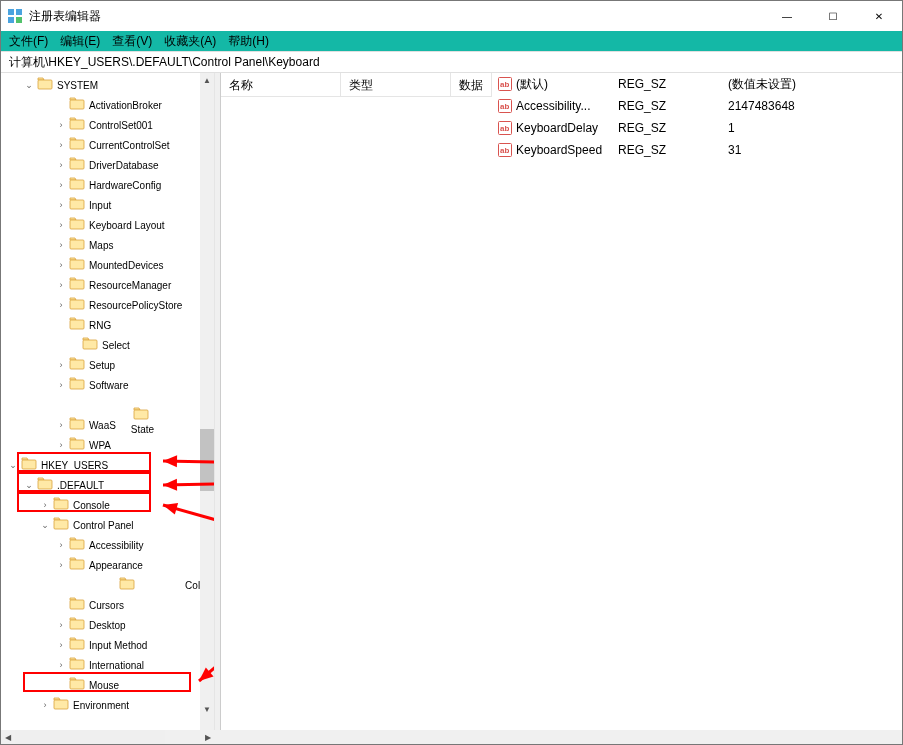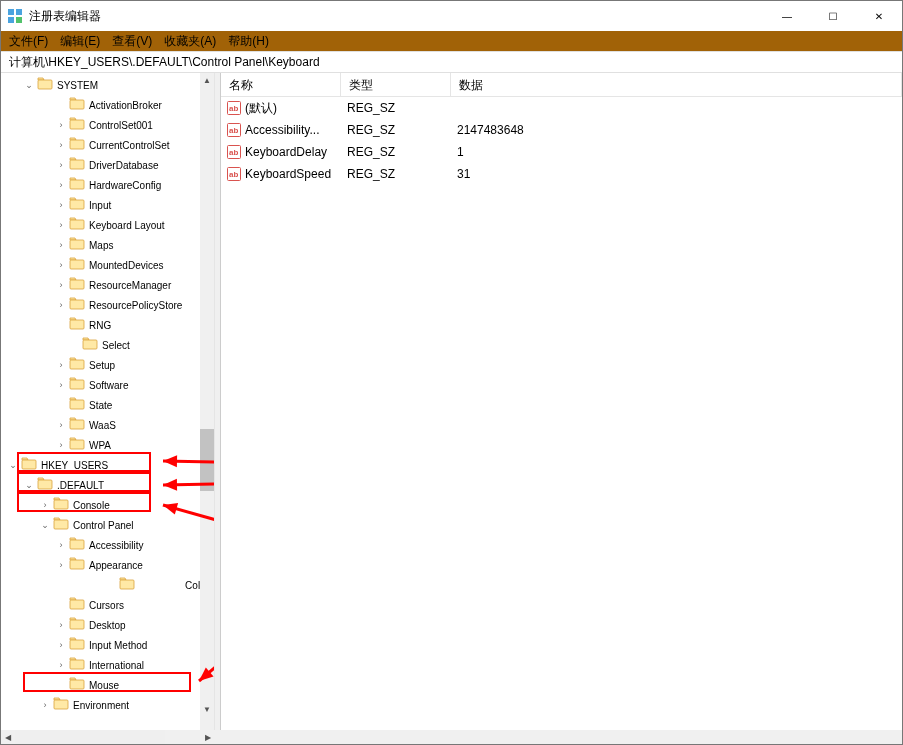--- a/index.html
+++ b/index.html
@@ -2,28 +2,28 @@
 <html><head>
 <meta charset="utf-8">
 <style>
   * { box-sizing: border-box; }
   html, body { margin: 0; padding: 0; font-family: "Microsoft YaHei", "Segoe UI", sans-serif; font-size: 12px; color: #000; background: #fff; }
   .window { width: 903px; height: 745px; display: flex; flex-direction: column; position: relative; overflow: hidden; border: 1px solid #777; }
   .titlebar { height: 30px; display: flex; align-items: center; padding: 0 0 0 6px; background: #fff; }
   .titlebar .ticon { width: 16px; height: 16px; margin-right: 6px; display: inline-block; }
   .titlebar .ttxt { flex: 1; font-size: 12px; }
   .titlebar .wbtn { width: 46px; height: 30px; display: flex; align-items: center; justify-content: center; font-family: "Segoe UI Symbol", sans-serif; font-size: 10px; }
-  .menubar { height: 20px; display: flex; align-items: center; gap: 12px; padding: 0 8px; background: #a16207; }
+  .menubar { height: 20px; display: flex; align-items: center; gap: 12px; padding: 0 8px; background: #14b8a6; }
   .menubar .mitem { font-size: 12px; }
   .addrbar { height: 22px; border-top: 1px solid #e0e0e0; border-bottom: 1px solid #e0e0e0; padding: 2px 8px; font-size: 12px; display:flex; align-items:center;}
   .content { flex: 1; display: flex; min-height: 0; }
   .tree { width: 214px; min-width:214px; overflow-x:hidden; overflow-y:hidden; position: relative; border-right: 1px solid #e5e5e5; }
   .tree-inner { position:relative; padding: 2px 0; }
   .splitter { width: 6px; background: #f0f0f0; border-right:1px solid #ccc; }
-  .list { flex: 1; display: flex; flex-direction: column; overflow:hidden; }
+  .list { flex: 1; display: flex; flex-direction: row; overflow:hidden; }
   .list-header { height: 24px; display: flex; border-bottom: 1px solid #e5e5e5; }
   .list-header .col { padding: 4px 8px; border-right: 1px solid #e5e5e5; font-size: 12px; }
   .col-name { width: 120px; }
   .col-type { width: 110px; }
   .col-data { flex: 1; }
   .list-body .row { display: flex; height: 22px; align-items: center; }
   .list-body .row .cell { padding: 0 6px; font-size: 12px; overflow:hidden; white-space:nowrap; text-overflow:ellipsis; }
   .cell-name { width: 120px; display:flex; align-items:center; gap:4px; }
   .cell-type { width: 110px; }
   .cell-data { flex: 1; }
@@ -217,21 +217,21 @@
             <span class="tlabel">Setup</span>
           </div>
           <div class="trow" style="padding-left: 54px;">
             <span class="tw">›</span>
             <span><svg class="fold folder" viewBox="0 0 16 14" width="16" height="14">
                 <path class="tab" d="M1 3 L1 1 L6 1 L7 3 Z"></path>
                 <rect class="body" x="1" y="3" width="14" height="9" rx="1"></rect>
               </svg></span>
             <span class="tlabel">Software</span>
           </div>
-          <div class="trow" style="padding-left: 54px;">
+          <div class="trow" style="padding-left: 70px; flex-direction: column;">
             <span class="tw"></span>
             <span><svg class="fold folder" viewBox="0 0 16 14" width="16" height="14">
                 <path class="tab" d="M1 3 L1 1 L6 1 L7 3 Z"></path>
                 <rect class="body" x="1" y="3" width="14" height="9" rx="1"></rect>
               </svg></span>
             <span class="tlabel">State</span>
           </div>
           <div class="trow" style="padding-left: 54px;">
             <span class="tw">›</span>
             <span><svg class="fold folder" viewBox="0 0 16 14" width="16" height="14">
@@ -388,20 +388,21 @@
       <div class="list-body" id="list-body">
           <div class="row">
             <div class="cell cell-name">
               <svg class="sz-icon" viewBox="0 0 14 14">
                 <rect class="bg" x="0.5" y="0.5" width="13" height="13" rx="1"></rect>
                 <text x="2" y="10">ab</text>
               </svg>
               <span>(默认)</span>
             </div>
             <div class="cell cell-type">REG_SZ</div>
+            <div class="cell cell-data">(数值未设置)</div>
           </div>
           <div class="row">
             <div class="cell cell-name">
               <svg class="sz-icon" viewBox="0 0 14 14">
                 <rect class="bg" x="0.5" y="0.5" width="13" height="13" rx="1"></rect>
                 <text x="2" y="10">ab</text>
               </svg>
               <span>Accessibility...</span>
             </div>
             <div class="cell cell-type">REG_SZ</div>

